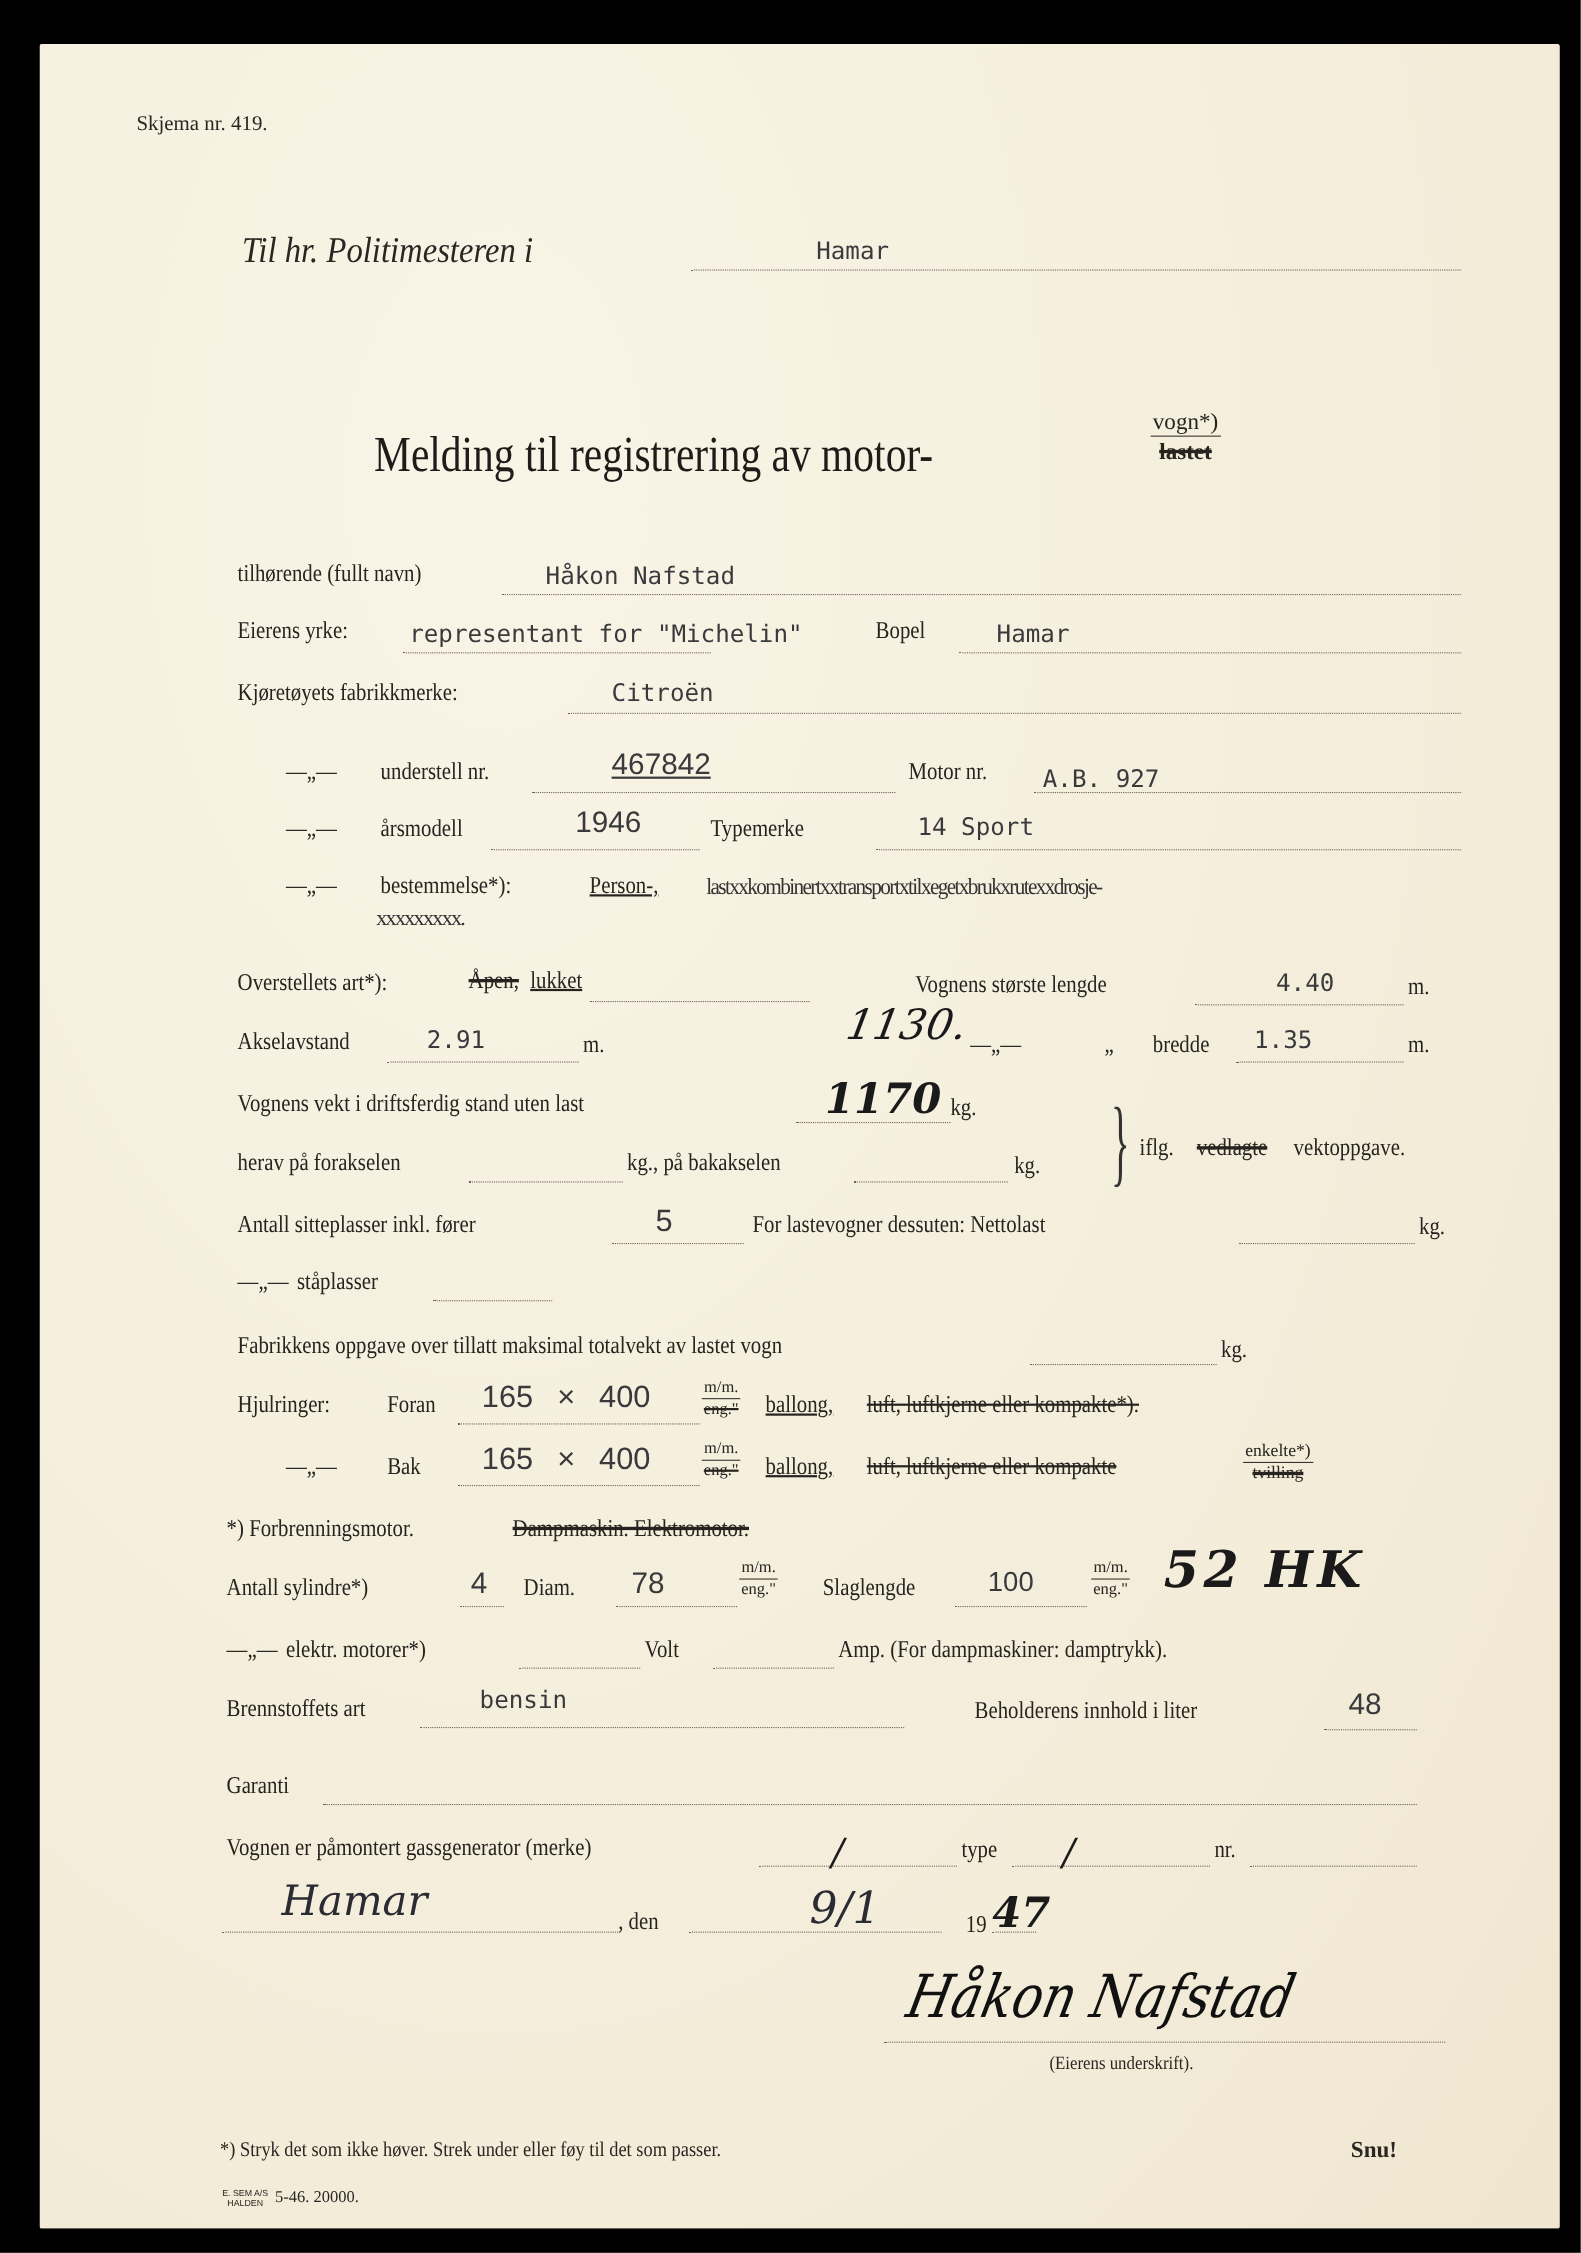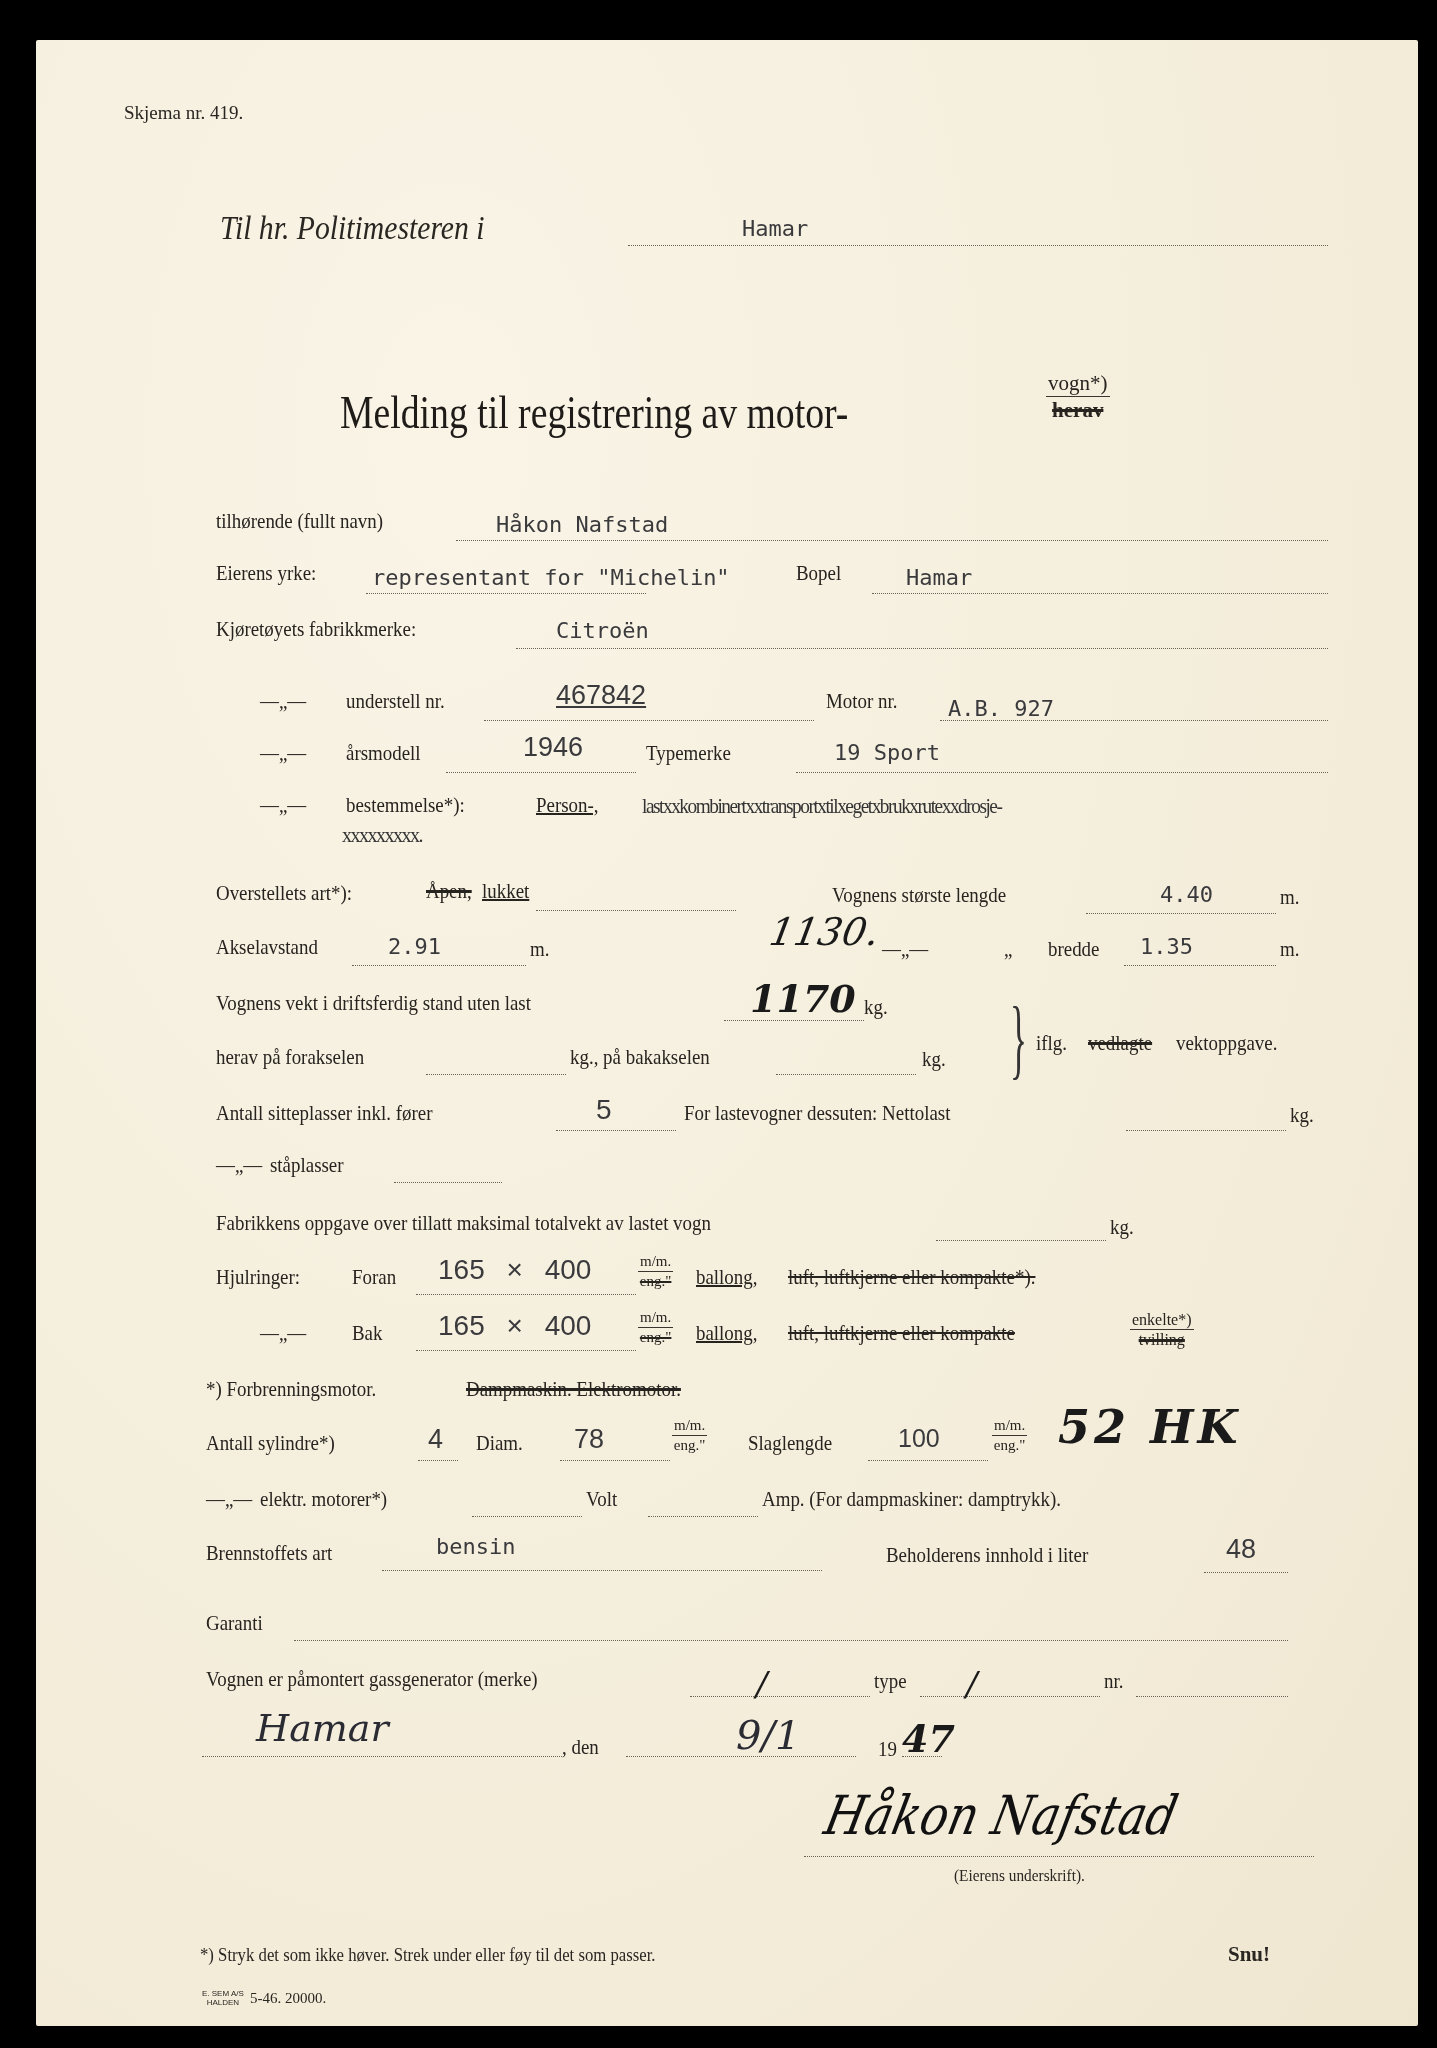--- a/index.html
+++ b/index.html
@@ -28,21 +28,21 @@
 
   <div class="p" style="left:88px; top:62px; font-size:19px; font-family:'Liberation Serif',serif;">Skjema nr. 419.</div>
 
   <div class="p" style="left:184px; top:170px; font-size:33px; font-style:italic; transform:scaleX(0.9); transform-origin:left;">Til hr. Politimesteren i</div>
   <div class="dots" style="left:592px; top:205px; width:700px;"></div>
   <div class="p tw" style="left:706px; top:176px; font-size:22px;">Hamar</div>
 
   <div class="p" style="left:304px; top:346px; font-size:46px; transform:scaleX(0.82); transform-origin:left; color:#1e1b18;">Melding til registrering av motor-</div>
   <div class="frac" style="left:1010px; top:332px; font-size:21px; line-height:22px;">
     <div class="top">vogn*)</div>
-    <div class="bot strike" style="font-weight:bold;">herav</div>
+    <div class="bot strike" style="font-weight:bold;">lastet</div>
   </div>
 
   <div class="p f" style="left:180px; top:468px;">tilhørende (fullt navn)</div>
   <div class="dots" style="left:420px; top:500px; width:872px;"></div>
   <div class="p tw" style="left:460px; top:472px;">Håkon Nafstad</div>
 
   <div class="p f" style="left:180px; top:520px;">Eierens yrke:</div>
   <div class="dots" style="left:330px; top:553px; width:280px;"></div>
   <div class="p tw" style="left:336px; top:525px;">representant for "Michelin"</div>
   <div class="p f" style="left:760px; top:520px;">Bopel</div>
@@ -60,21 +60,21 @@
   <div class="p f" style="left:790px; top:648px;">Motor nr.</div>
   <div class="dots" style="left:904px; top:680px; width:388px;"></div>
   <div class="p tw" style="left:912px; top:656px;">A.B. 927</div>
 
   <div class="p f" style="left:224px; top:700px;">—„—</div>
   <div class="p f" style="left:310px; top:700px;">årsmodell</div>
   <div class="dots" style="left:410px; top:732px; width:190px;"></div>
   <div class="p tw" style="left:440px; top:692px; font-size:27px; font-family:'Liberation Sans',sans-serif;margin-left:47px;">1946</div>
   <div class="p f" style="left:610px; top:700px;">Typemerke</div>
   <div class="dots" style="left:760px; top:732px; width:532px;"></div>
-  <div class="p tw" style="left:798px; top:700px;">19 Sport</div>
+  <div class="p tw" style="left:798px; top:700px;">14 Sport</div>
 
   <div class="p f" style="left:224px; top:752px;">—„—</div>
   <div class="p f" style="left:310px; top:752px;">bestemmelse*):</div>
   <div class="p f under" style="left:500px; top:752px;">Person-,</div>
   <div class="p" style="left:606px; top:754px; font-family:'Liberation Serif',serif; font-size:21px; letter-spacing:-1.6px; color:#333; transform:scaleX(0.92); transform-origin:left;">lastxxkombinertxxtransportxtilxegetxbrukxrutexxdrosje-</div>
   <div class="p" style="left:306px; top:784px; font-family:'Liberation Serif',serif; font-size:20px; letter-spacing:-1.5px; color:#333;">xxxxxxxxx.</div>
 
   <div class="p f" style="left:180px; top:840px;">Overstellets art*):</div>
   <div class="p f strike" style="left:390px; top:838px;">Åpen,</div>
   <div class="p f under" style="left:446px; top:838px;">lukket</div>

